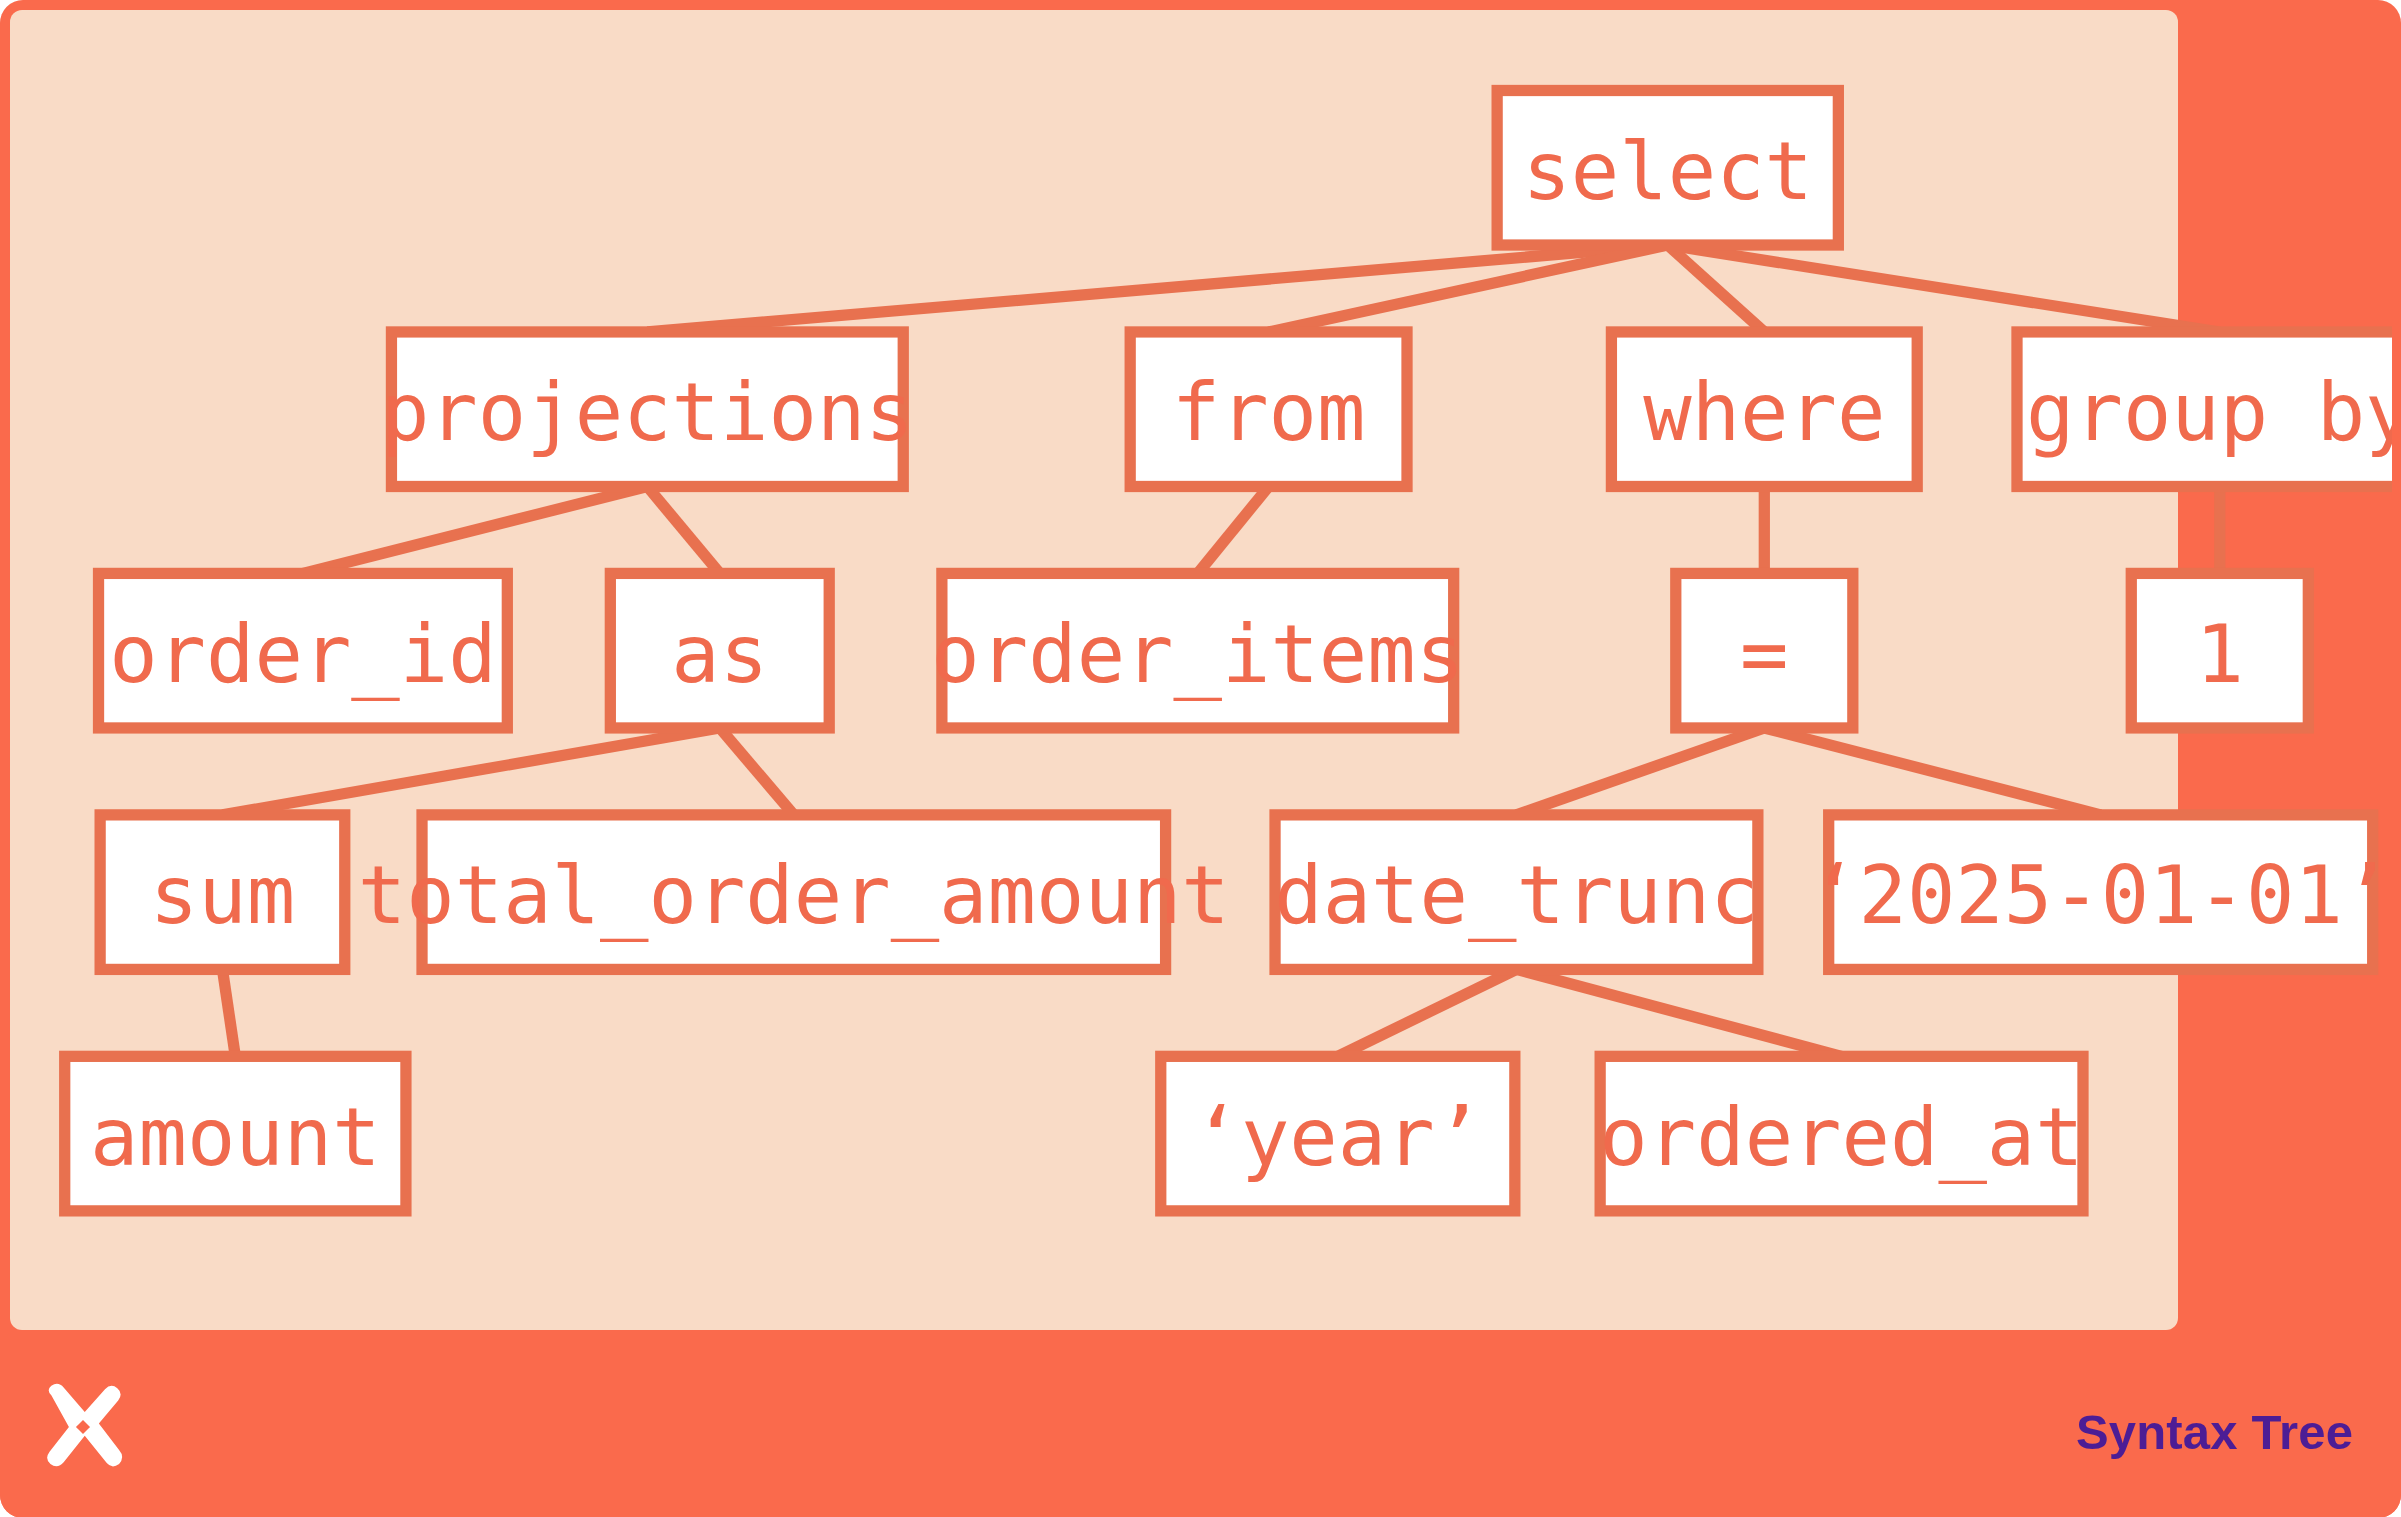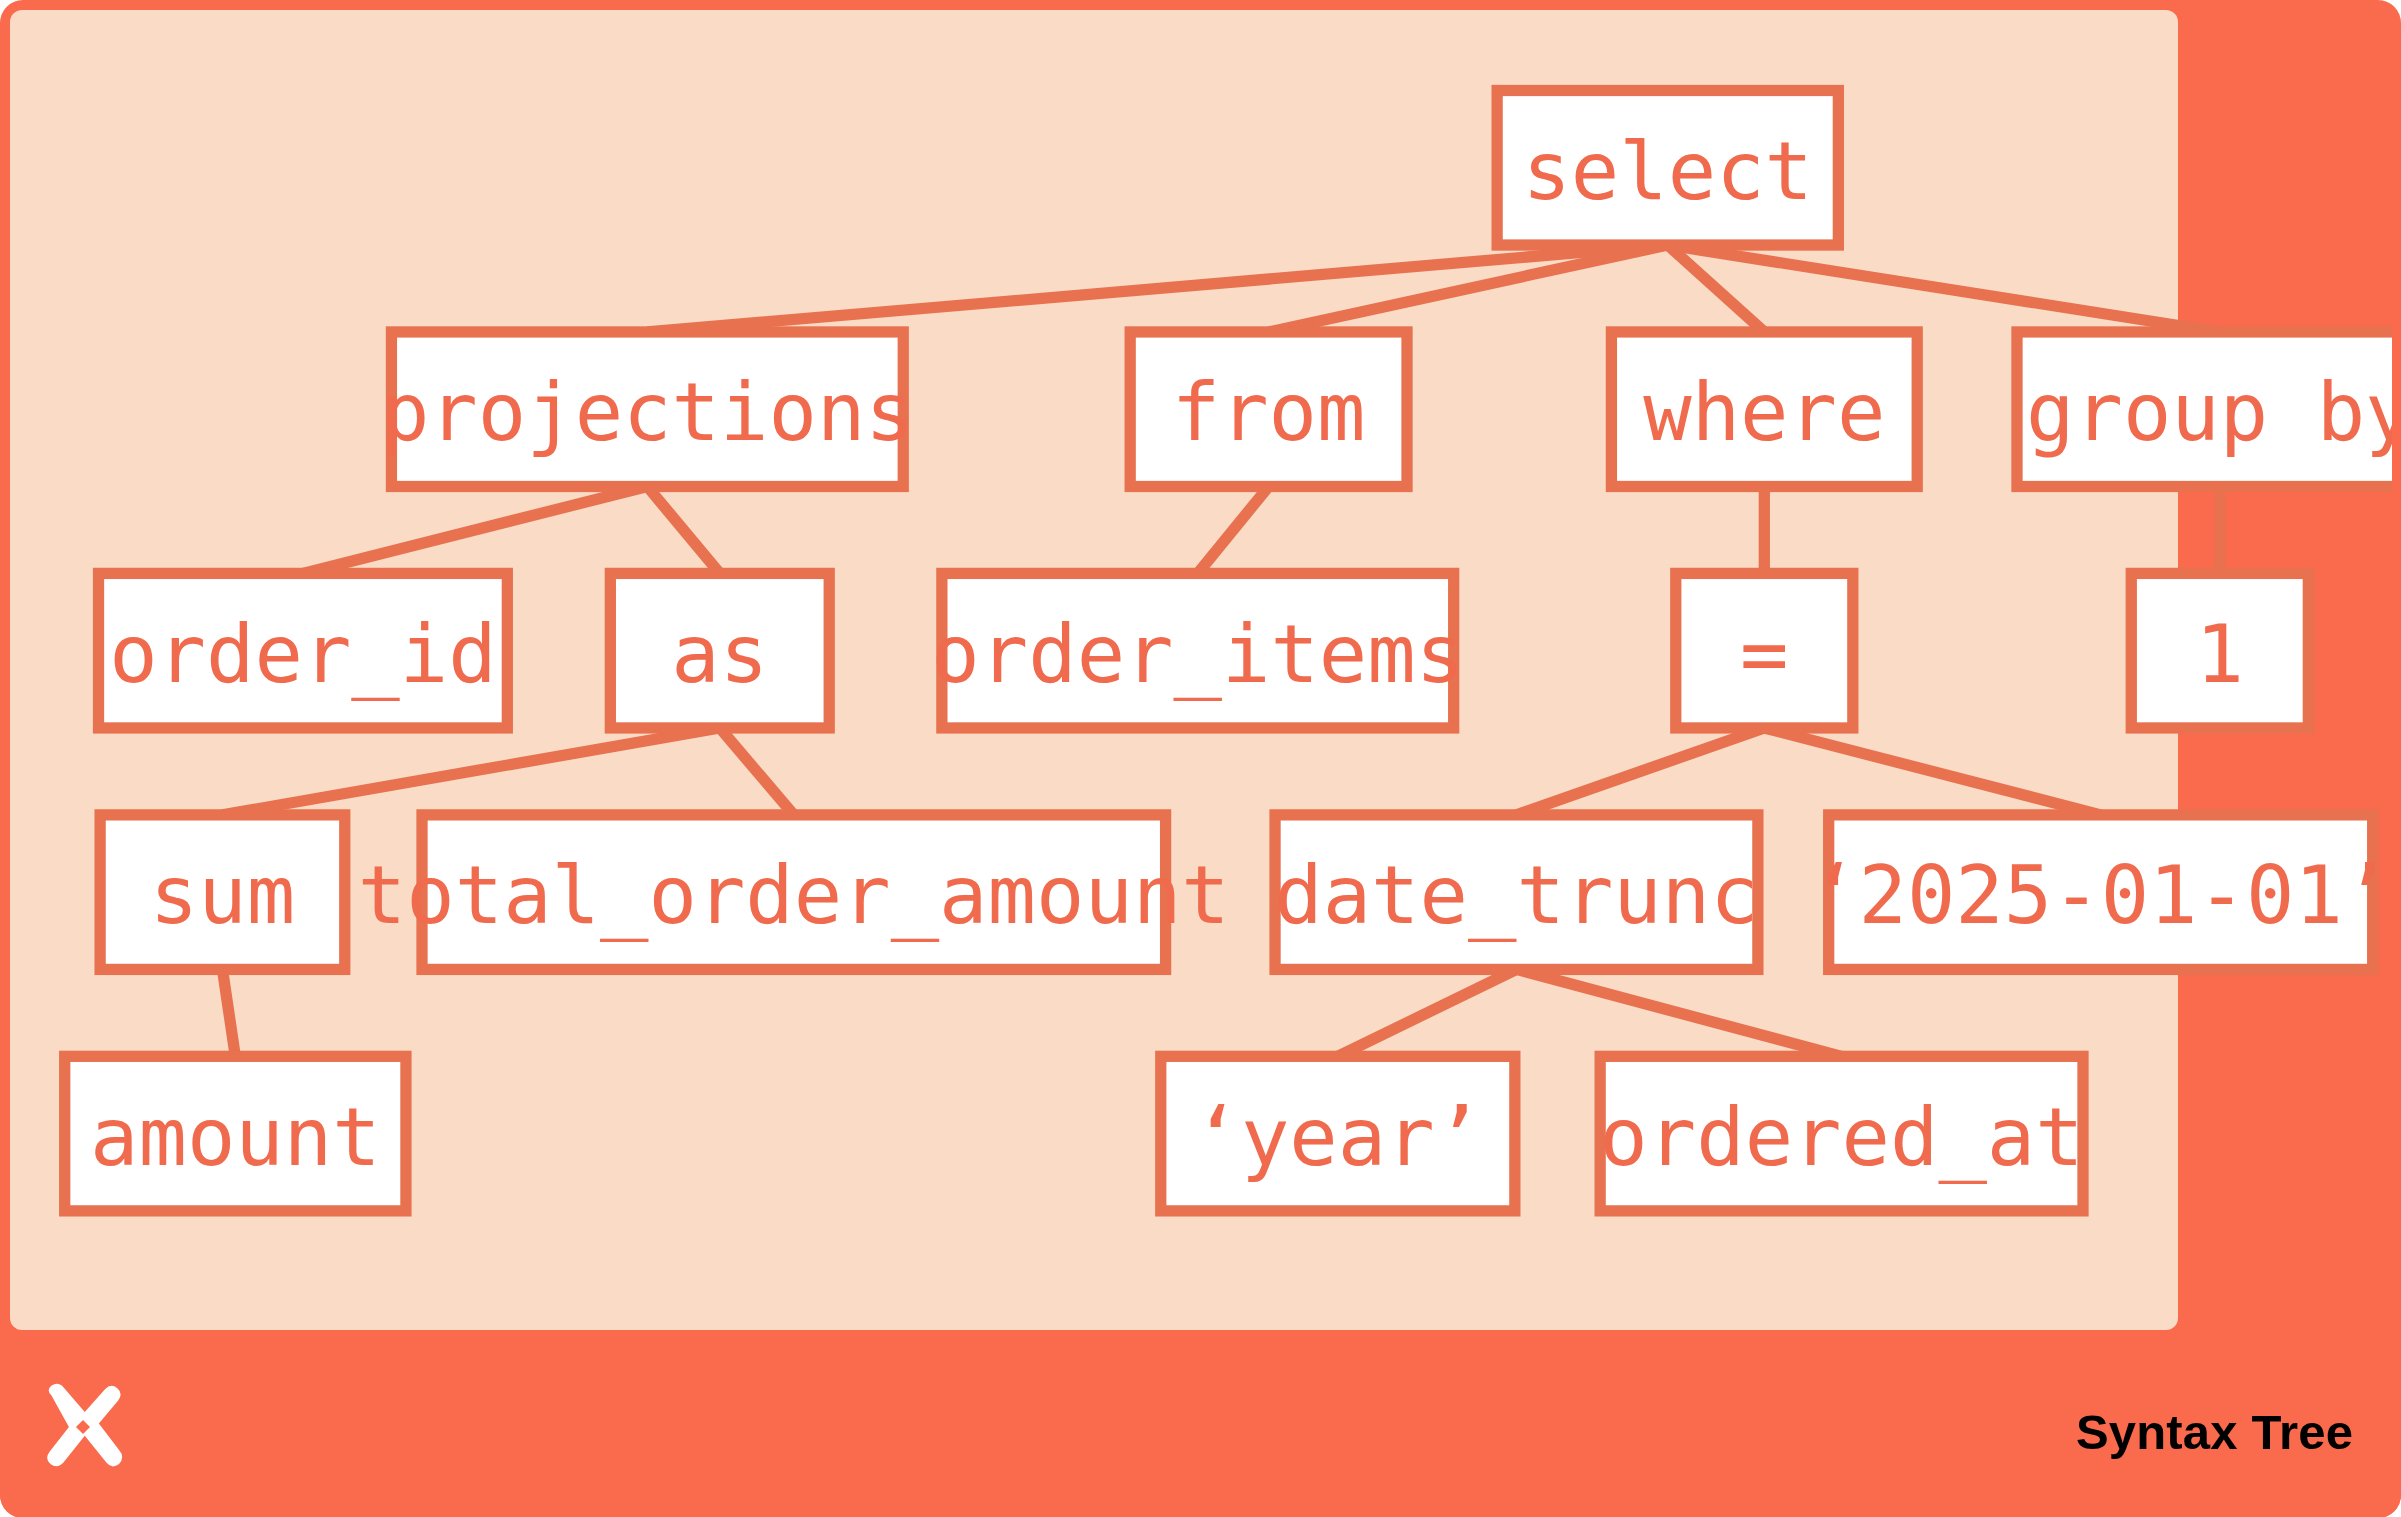--- a/index.html
+++ b/index.html
@@ -71,21 +71,21 @@
     box-sizing: border-box;
     padding: 0 39px 0 39px;
   }
   #brand-logo {
     width: 88px;
     height: 88px;
     display: block;
     margin-top: 5.3px;
   }
   #footer-title {
-    color: #000000;
+    color: #4c1d95;
     font-family: "Liberation Sans", sans-serif;
     font-size: 49px;
     font-weight: bold;
     letter-spacing: 0.2px;
     margin-right: 8.8px;
     margin-top: 15px;
   }
 </style>
 </head>
 <body>

